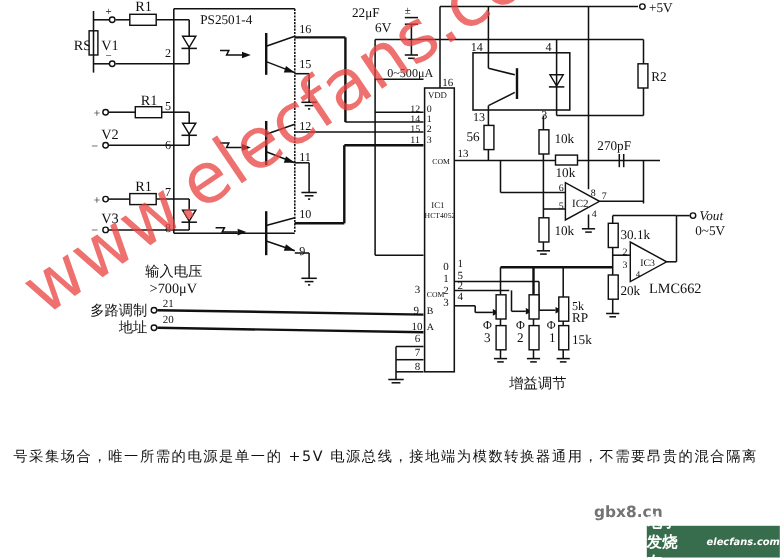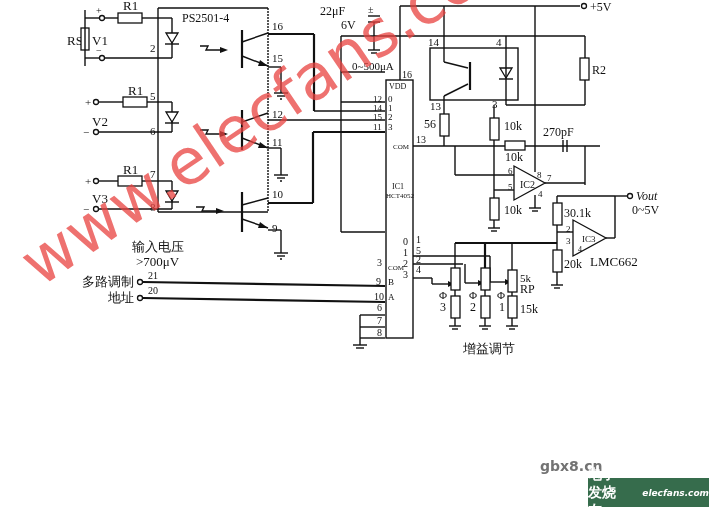--- a/index.html
+++ b/index.html
@@ -324,19 +324,20 @@
   <text x="497" y="299" font-size="11">Φ</text>
   <text x="499" y="311" font-size="12">1</text>
   <text x="463" y="353" font-size="13">增益调节</text>
 </svg>
 
 <svg class="watermark" viewBox="0 0 709 390" xmlns="http://www.w3.org/2000/svg">
   <text x="40" y="288" font-size="64" font-family="DejaVu Sans, sans-serif" fill="#e8413f" fill-opacity="0.75" transform="rotate(-34 40 288)">www.elecfans.com</text>
 </svg>
 
 <div class="caption">
+  <span class="line">号采集场合，唯一所需的电源是单一的 +5V 电源总线，接地端为模数转换器通用，不需要昂贵的混合隔离</span>
 </div>
 
 <div class="gbx">gbx8.cn</div>
 <div class="logo-badge">
     <b>电子发烧友</b>
     <span>elecfans.com</span>
   </div>
 
 </body></html>

